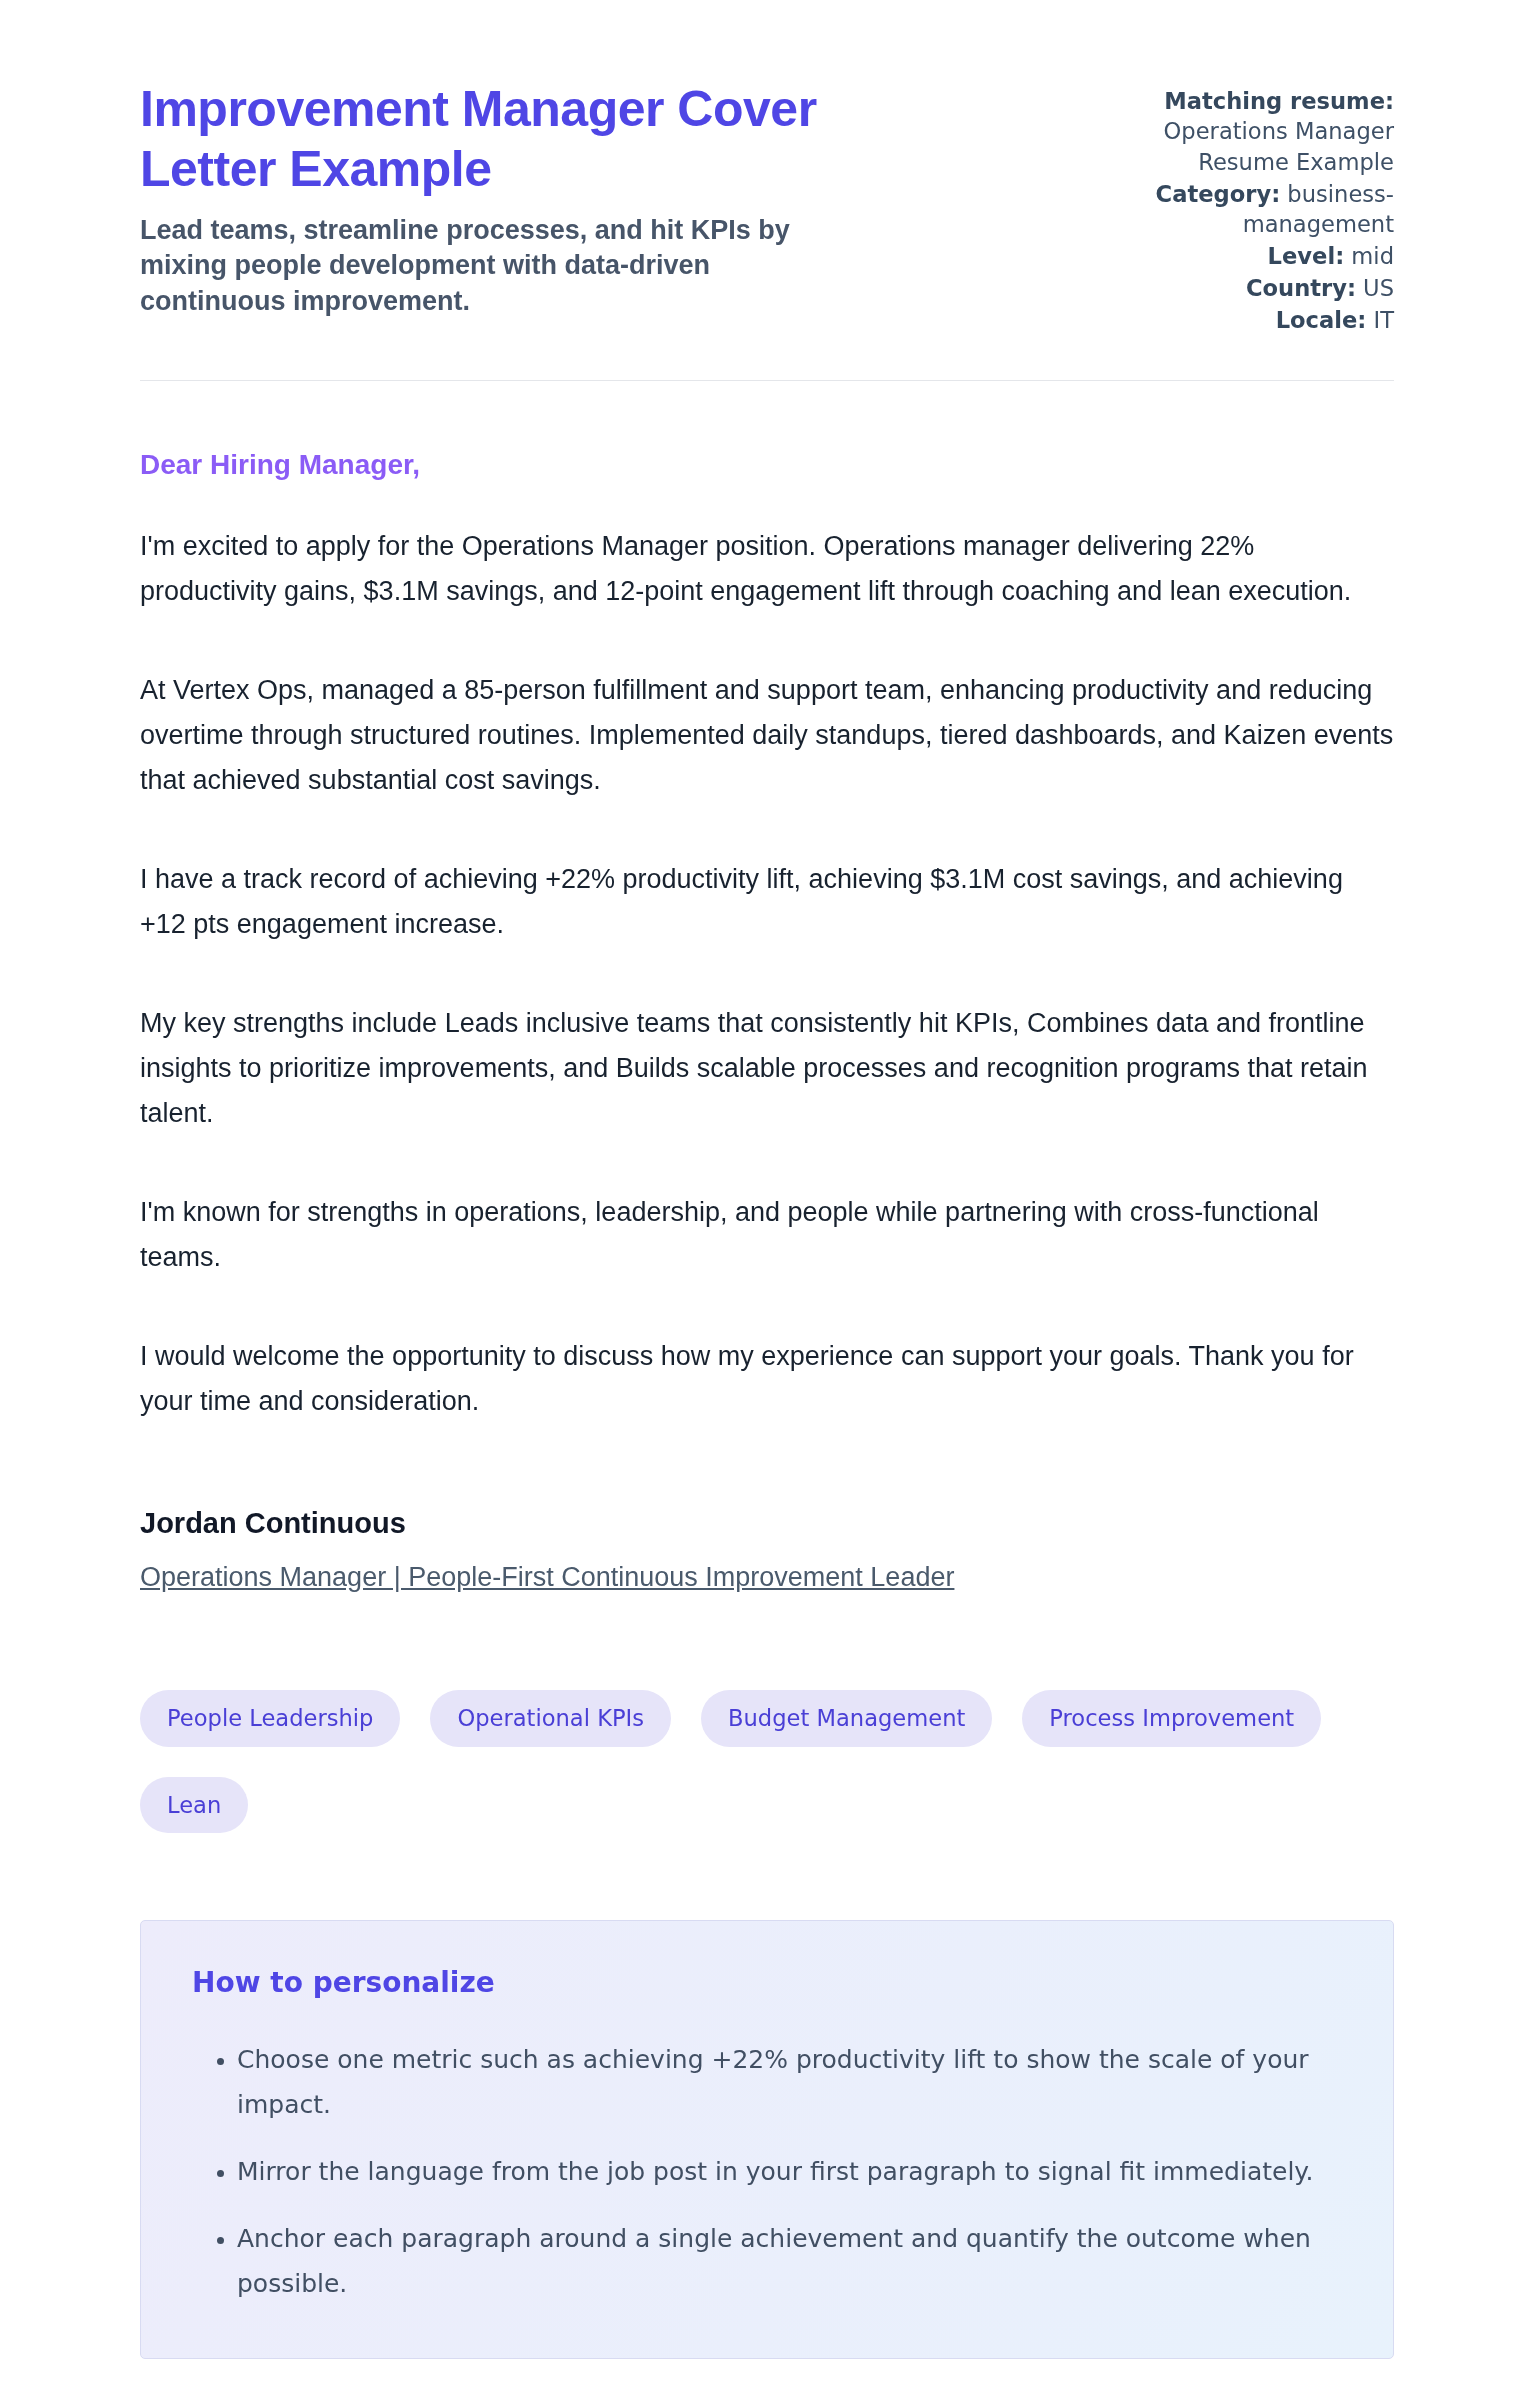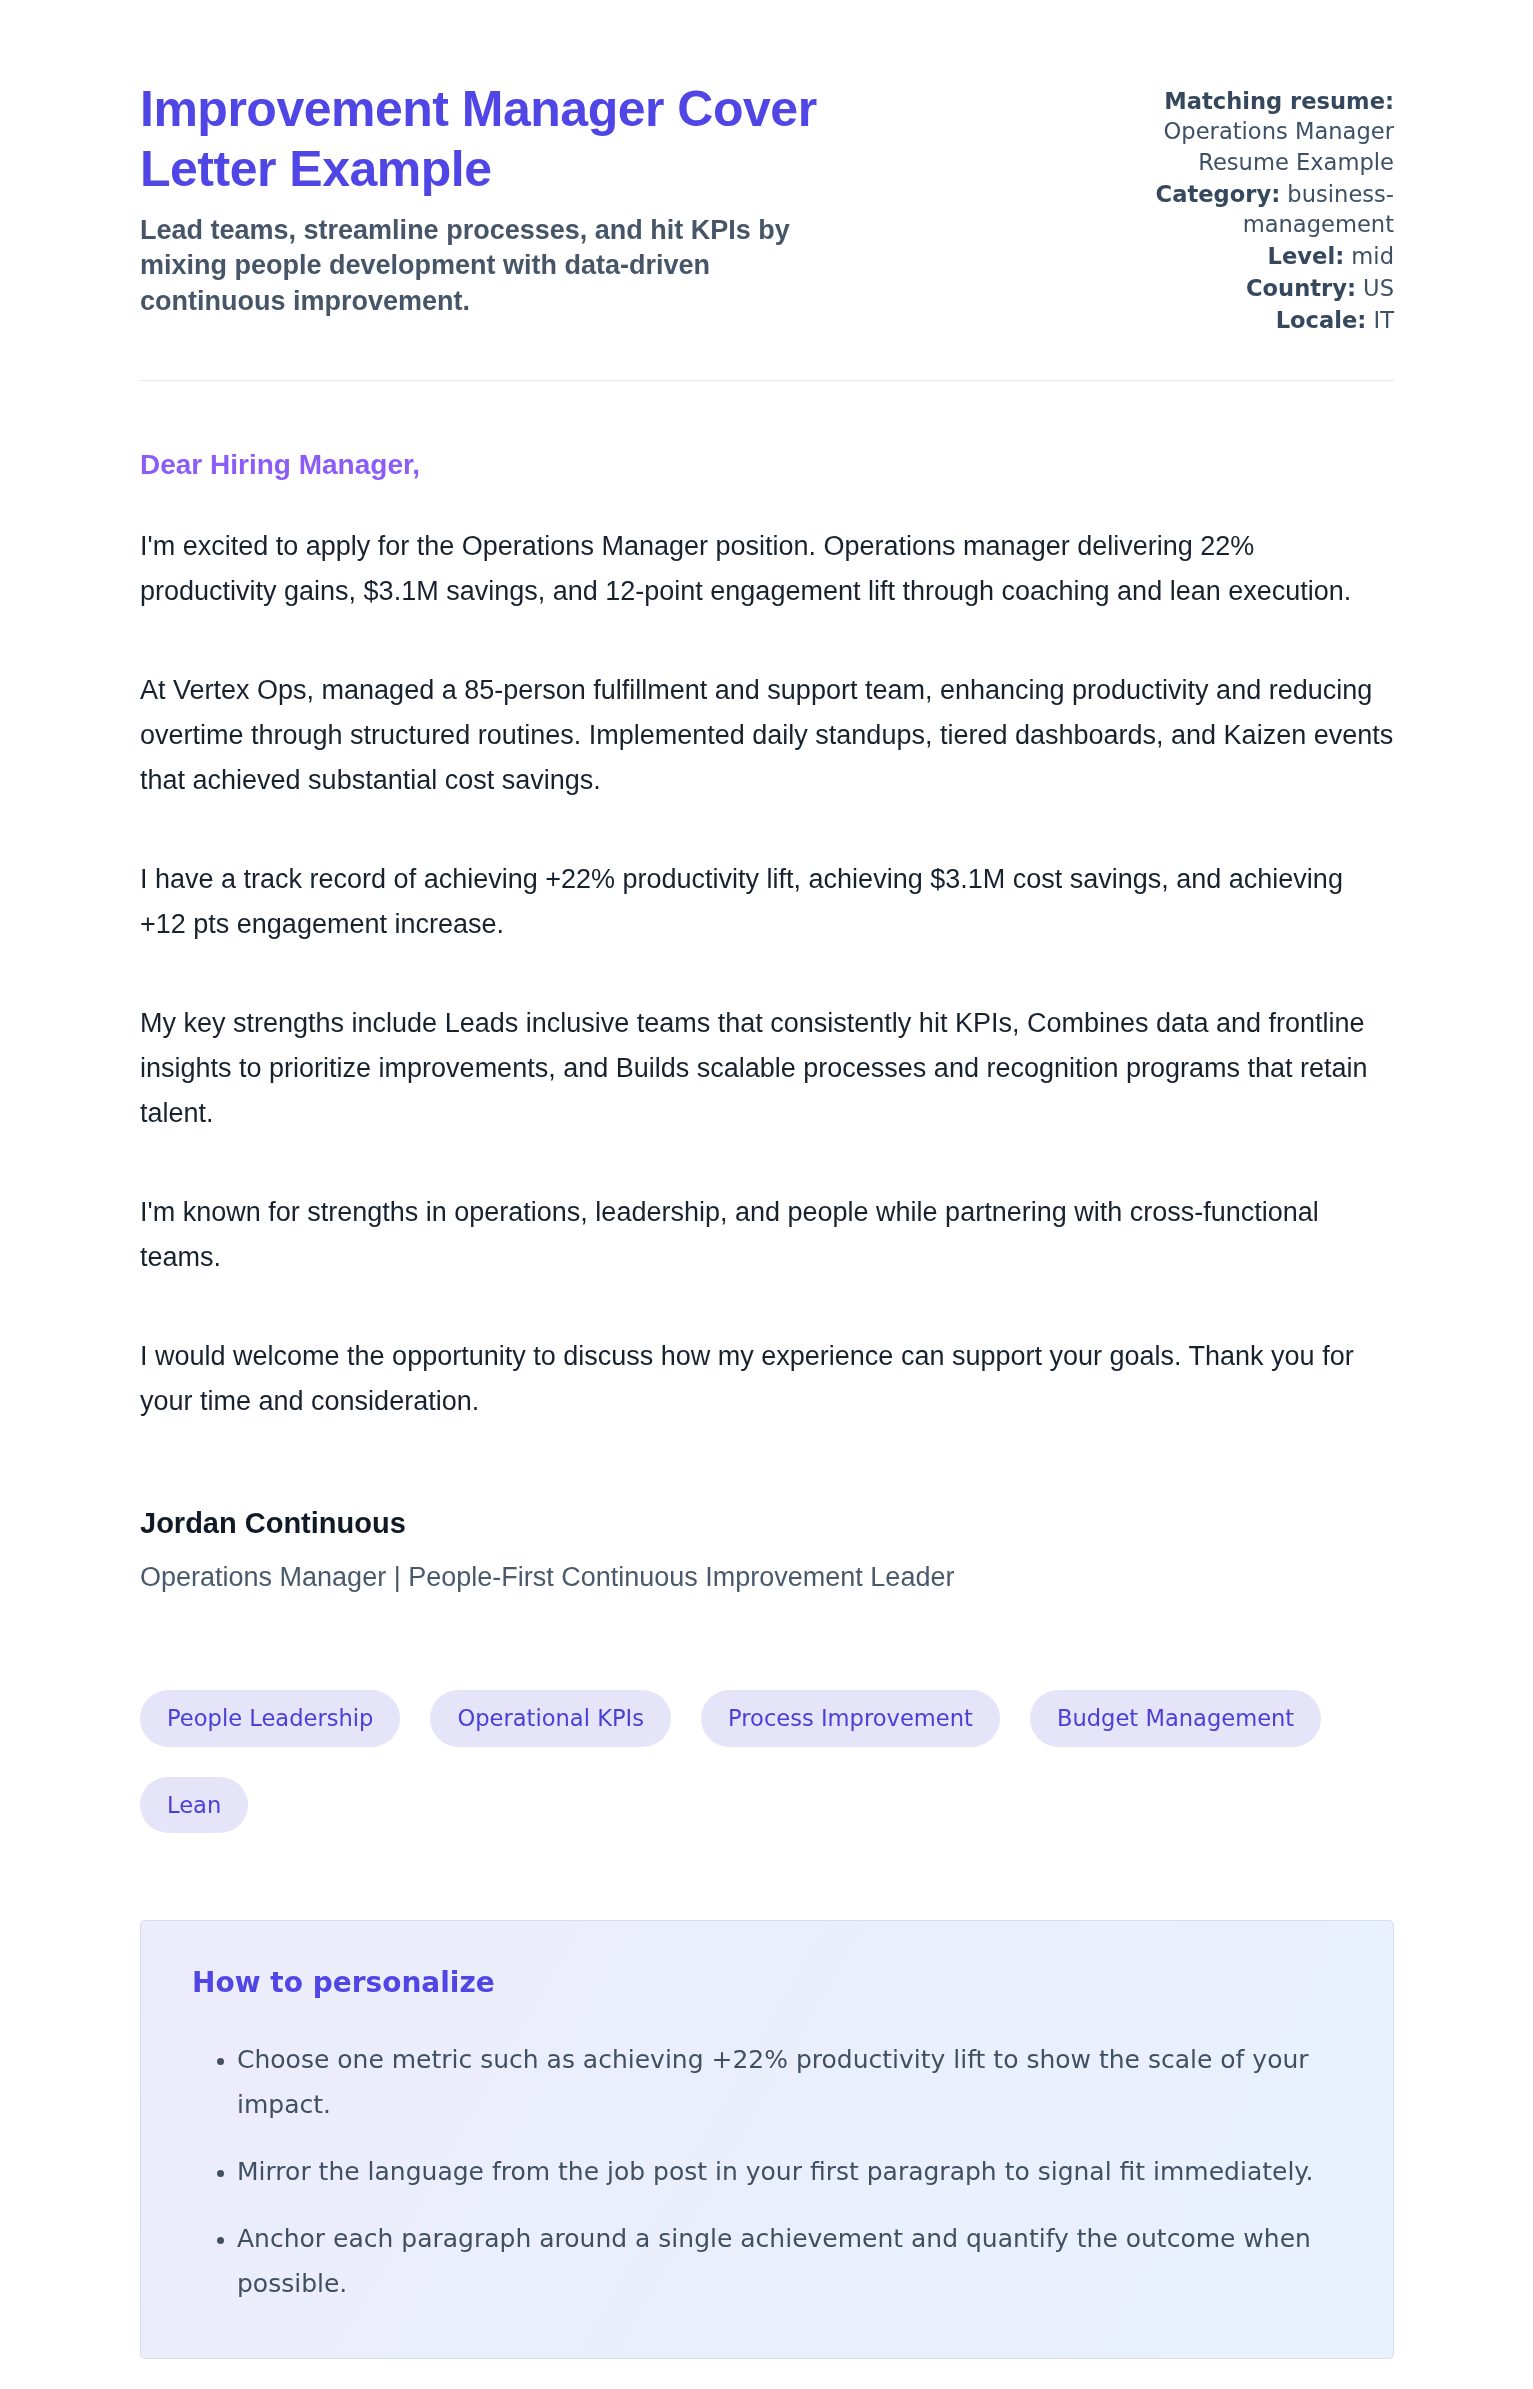--- a/index.html
+++ b/index.html
@@ -79,20 +79,21 @@
     font-family: "Liberation Sans", sans-serif;
     font-size: 29px;
     font-weight: 700;
     color: #111827;
   }
   .sig-role {
     margin-top: 21.7px;
     font-family: "Liberation Sans", sans-serif;
     font-size: 27px;
     color: #4a5a6c;
+    text-decoration: underline;
   }
 
   
   .tags {
     margin-top: 97px;
     display: flex;
     flex-wrap: wrap;
     gap: 30px;
     text-align: right;
   }
@@ -163,22 +164,22 @@
     <p>My key strengths include Leads inclusive teams that consistently hit KPIs, Combines data and frontline insights to prioritize improvements, and Builds scalable processes and recognition programs that retain talent.</p>
     <p>I'm known for strengths in operations, leadership, and people while partnering with cross-functional teams.</p>
     <p>I would welcome the opportunity to discuss how my experience can support your goals. Thank you for your time and consideration.</p>
     <div class="sig-name">Jordan Continuous</div>
     <div class="sig-role">Operations Manager | People-First Continuous Improvement Leader</div>
   </div>
 
   <div class="tags">
     <span class="tag">People Leadership</span>
     <span class="tag">Operational KPIs</span>
+    <span class="tag">Budget Management</span>
     <span class="tag">Process Improvement</span>
-    <span class="tag">Budget Management</span>
     <span class="tag">Lean</span>
   </div>
 
   <div class="tips-card">
     <div class="tips-title">How to personalize</div>
     <ul class="tips-list">
       <li>Choose one metric such as achieving +22% productivity lift to show the scale of your impact.</li>
       <li>Mirror the language from the job post in your first paragraph to signal fit immediately.</li>
       <li>Anchor each paragraph around a single achievement and quantify the outcome when possible.</li>
     </ul>

